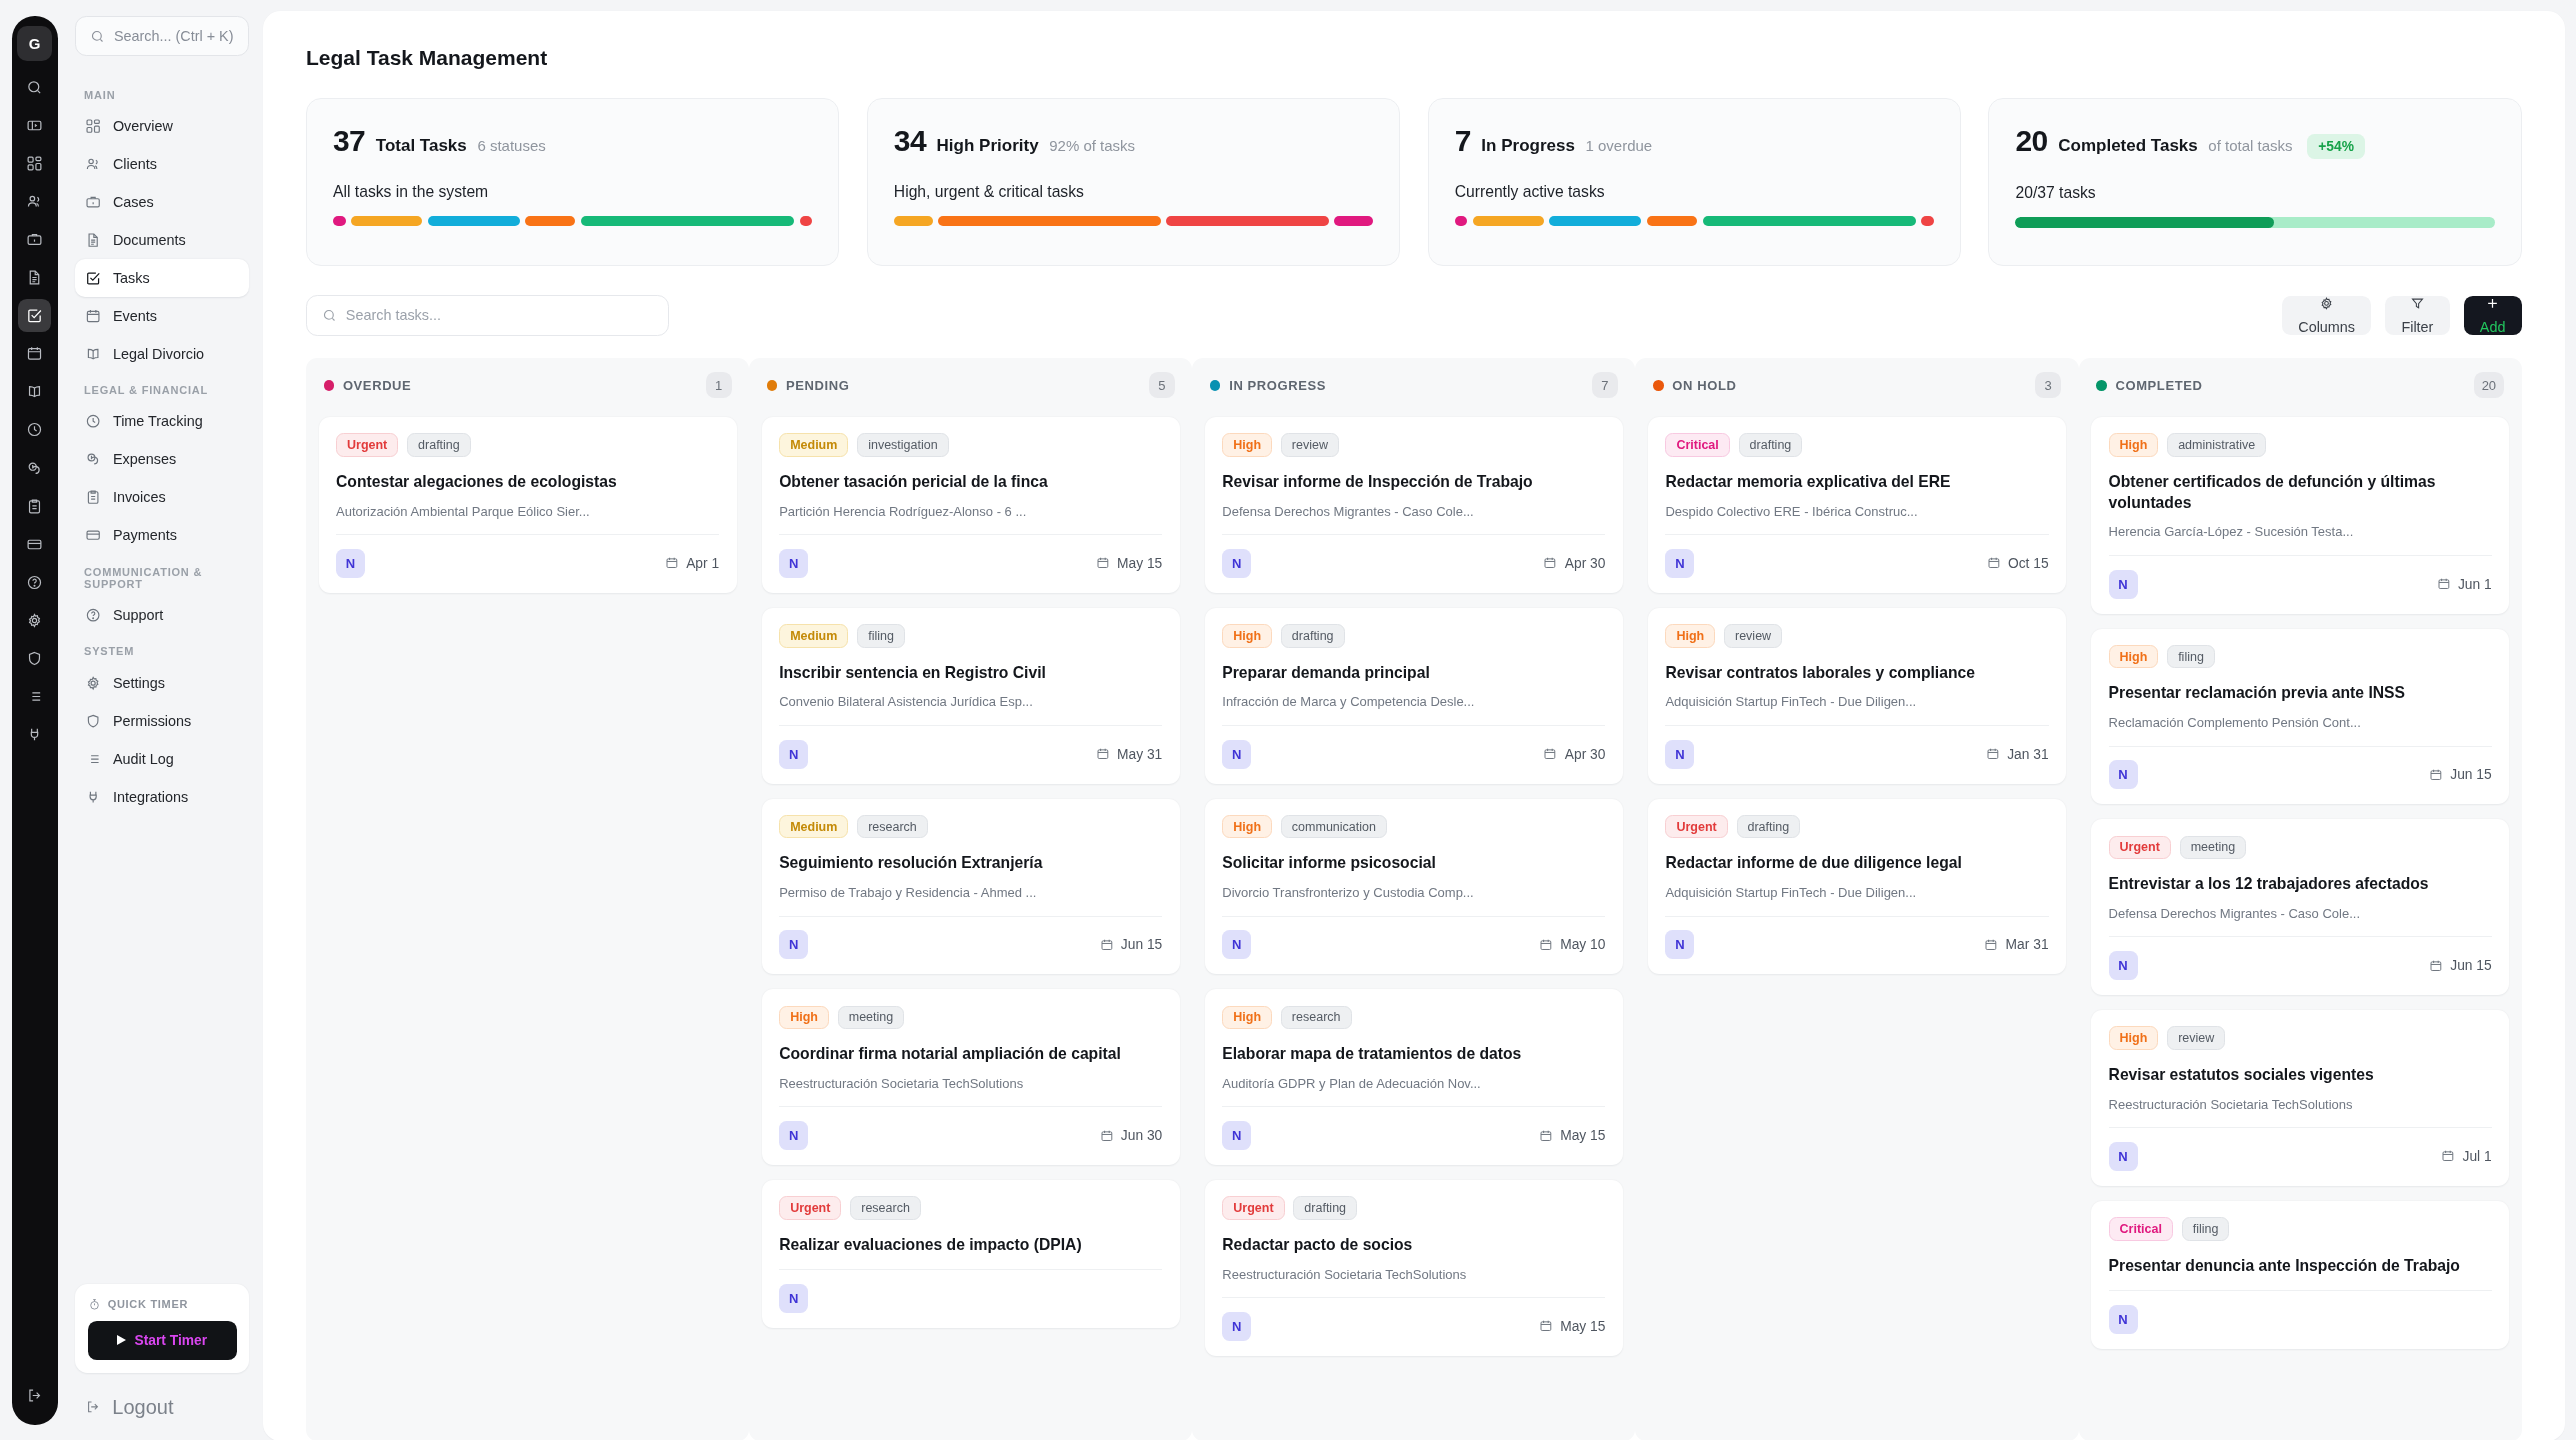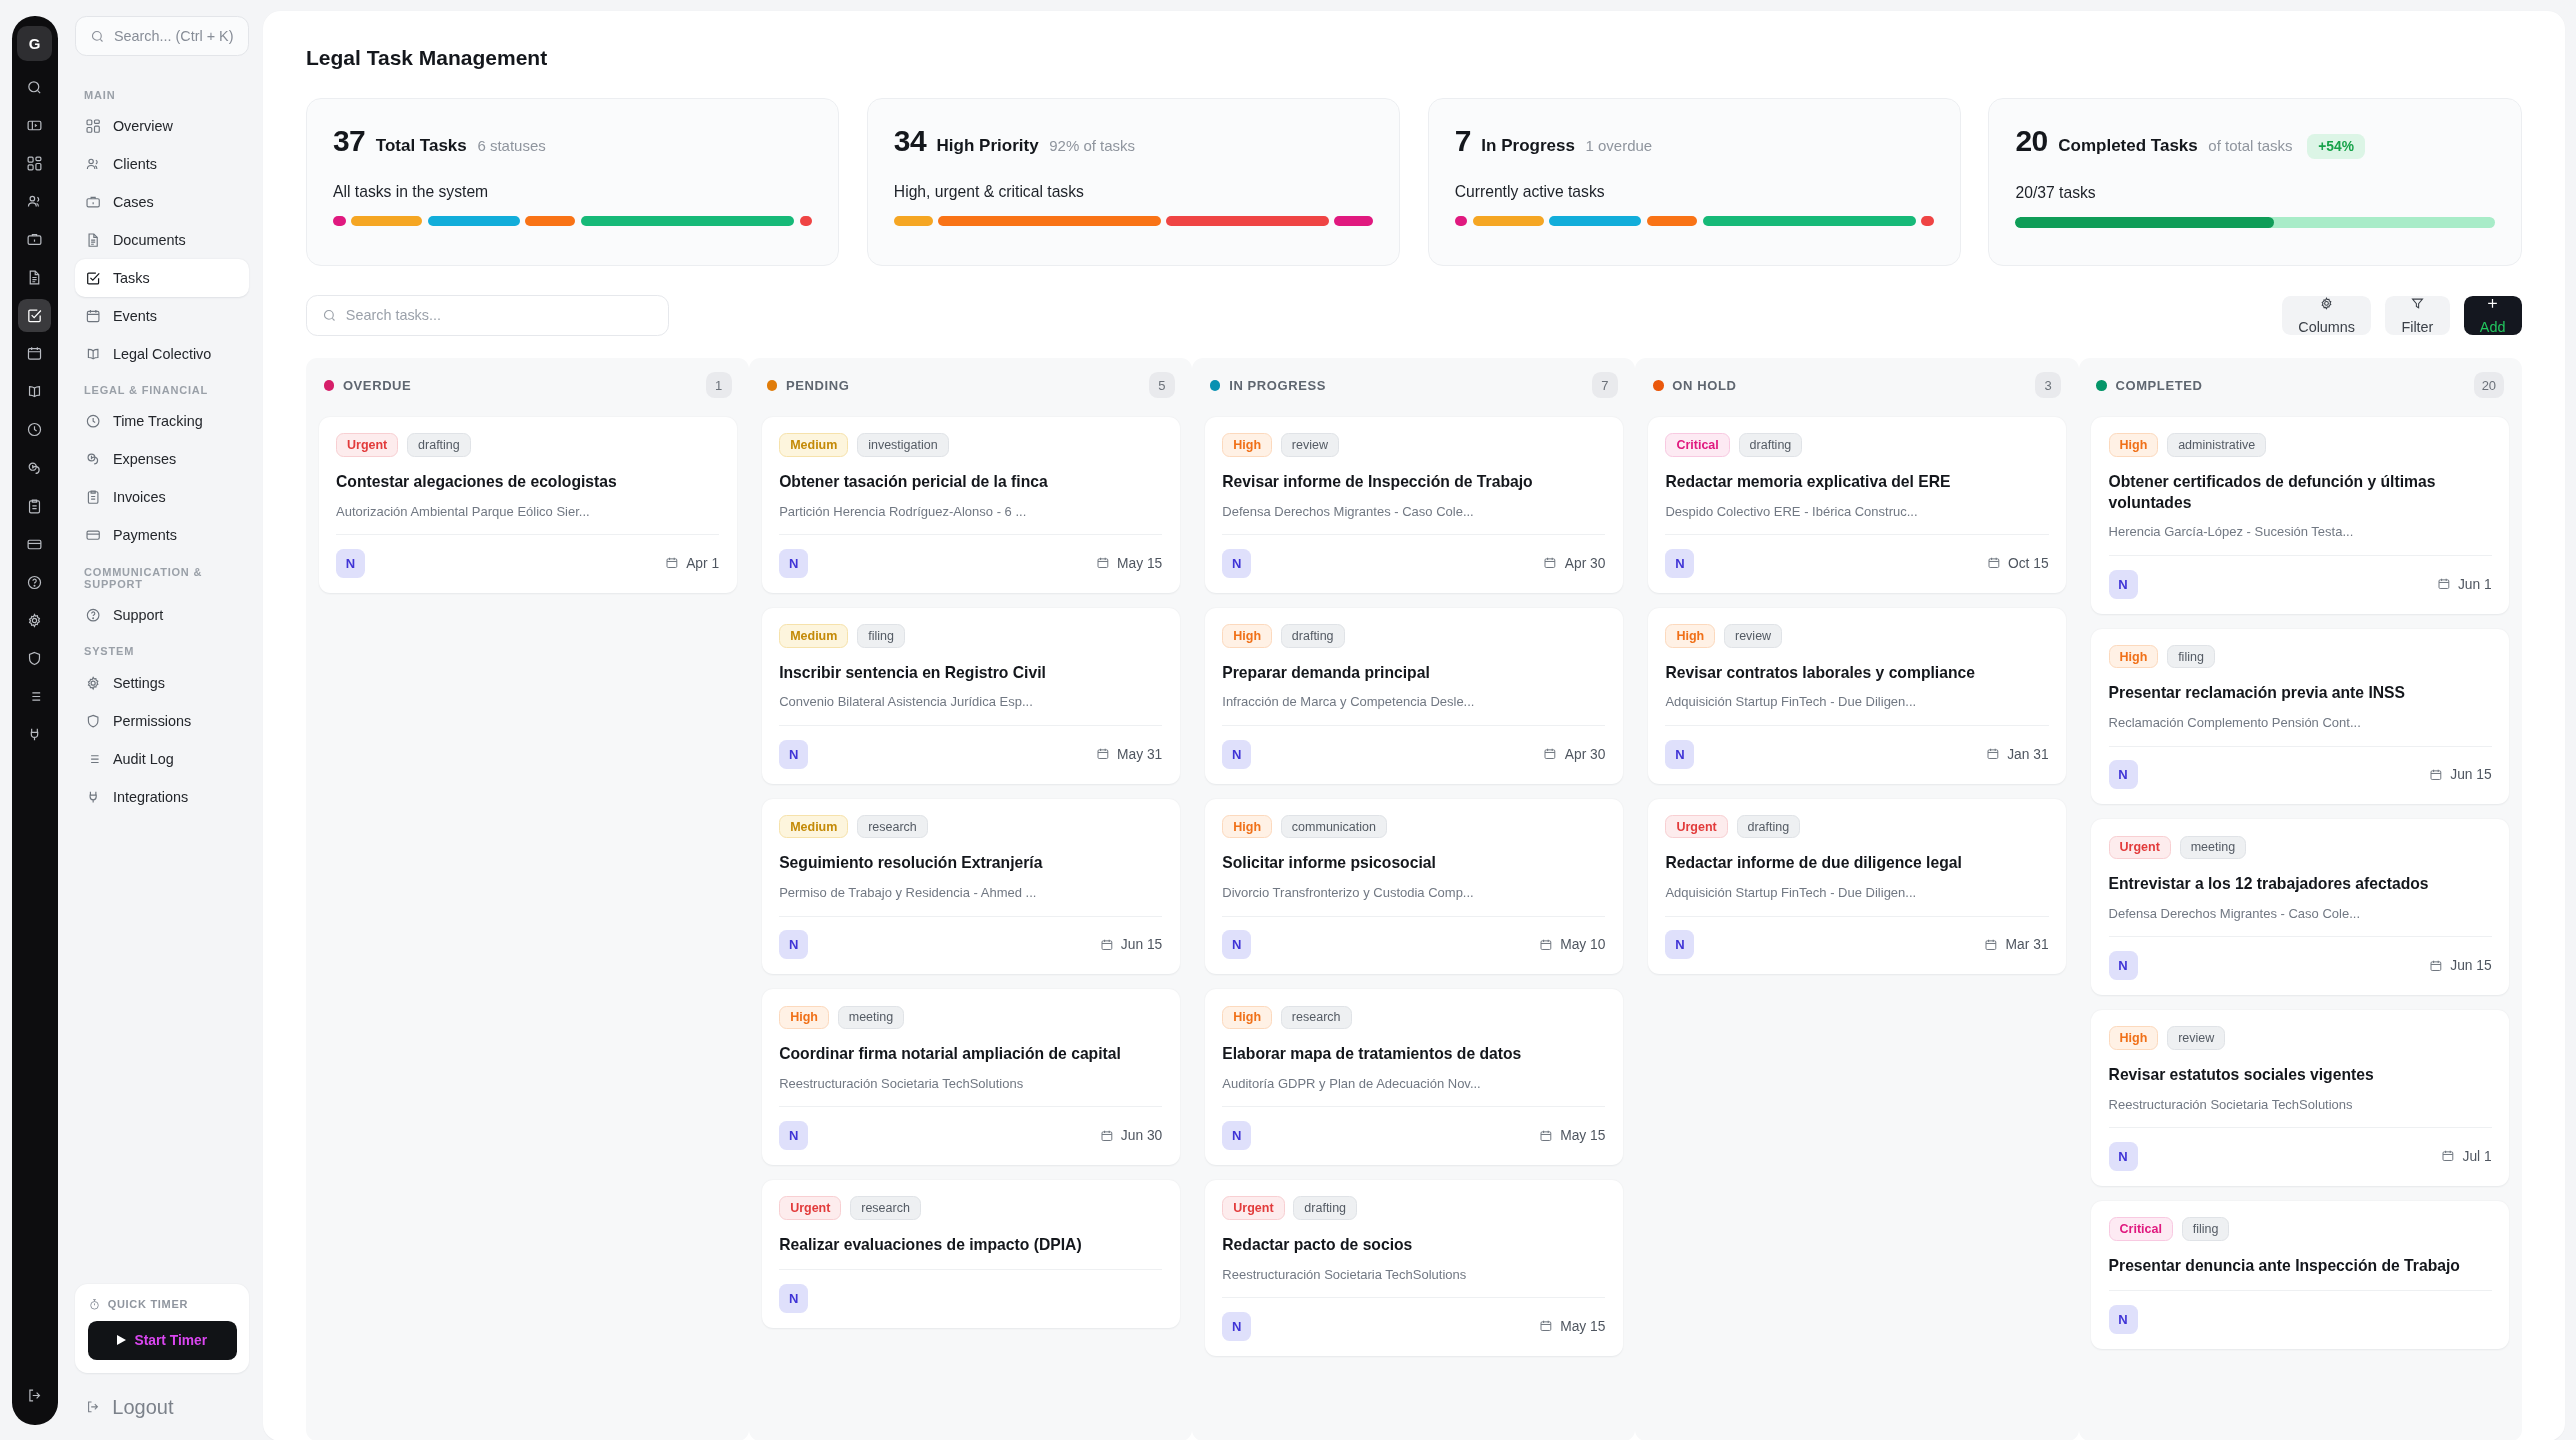--- a/index.html
+++ b/index.html
@@ -377,21 +377,21 @@
         </span>
         <span>Events</span>
       </div>
     <div class="side-item">
         <span class="si-ic">
           <svg viewBox="0 0 24 24" fill="none" stroke="currentColor" stroke-width="1.7">
             <path d="M12 7c-2-1.5-4.5-2-7-2v12c2.5 0 5 .5 7 2 2-1.5 4.5-2 7-2V5c-2.5 0-5 .5-7 2z"></path>
             <path d="M12 7v12"></path>
           </svg>
         </span>
-        <span>Legal Colectivo</span>
+        <span>Legal Divorcio</span>
       </div>
 
     <div class="side-group-label">LEGAL &amp; FINANCIAL</div>
     <div class="side-item">
         <span class="si-ic">
           <svg viewBox="0 0 24 24" fill="none" stroke="currentColor" stroke-width="1.7">
             <circle cx="12" cy="12" r="8.5"></circle>
             <path d="M12 7.5V12l3 2"></path>
           </svg>
         </span>

